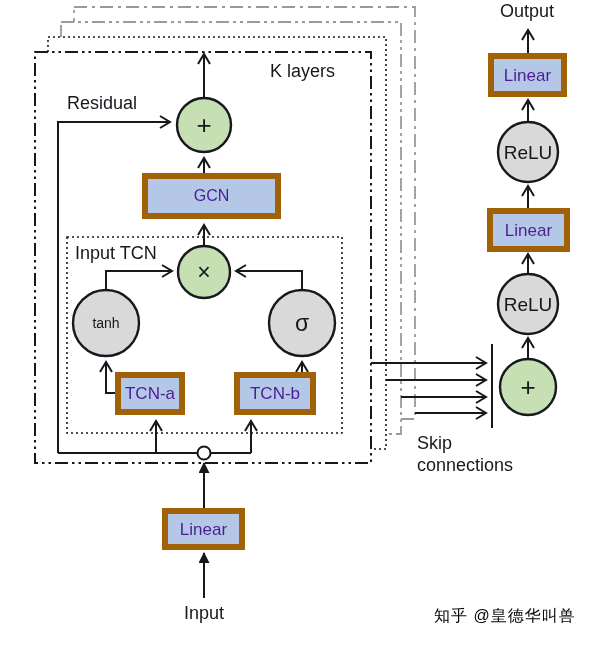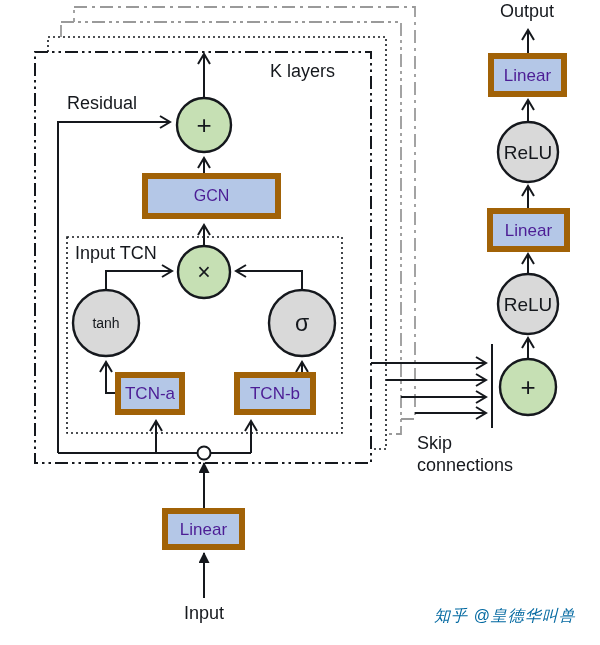--- a/index.html
+++ b/index.html
@@ -97,15 +97,15 @@
   <div class="clabel" style="left:528px;top:304px;font-size:19px;">ReLU</div>
   <div class="clabel" style="left:528px;top:387px;font-size:26px;font-weight:300;">+</div>
 
   <div class="tlabel right" style="left:270px;top:61px;width:96px;">K layers</div>
   <div class="tlabel" style="left:67px;top:93px;">Residual</div>
   <div class="tlabel" style="left:75px;top:243px;">Input TCN</div>
   <div class="tlabel center" style="left:477px;top:1px;width:100px;">Output</div>
   <div class="tlabel center" style="left:154px;top:603px;width:100px;">Input</div>
   <div class="tlabel" style="left:417px;top:433px;width:116px;">Skip connections</div>
 
-  <div class="watermark" style="left: 434px; top: 606px; color: #0369a1; font-style: italic;">知乎 @皇德华叫兽</div>
+  <div class="watermark" style="left: 434px; top: 606px; color: #000000;">知乎 @皇德华叫兽</div>
 
 </div>
 
 </body></html>

